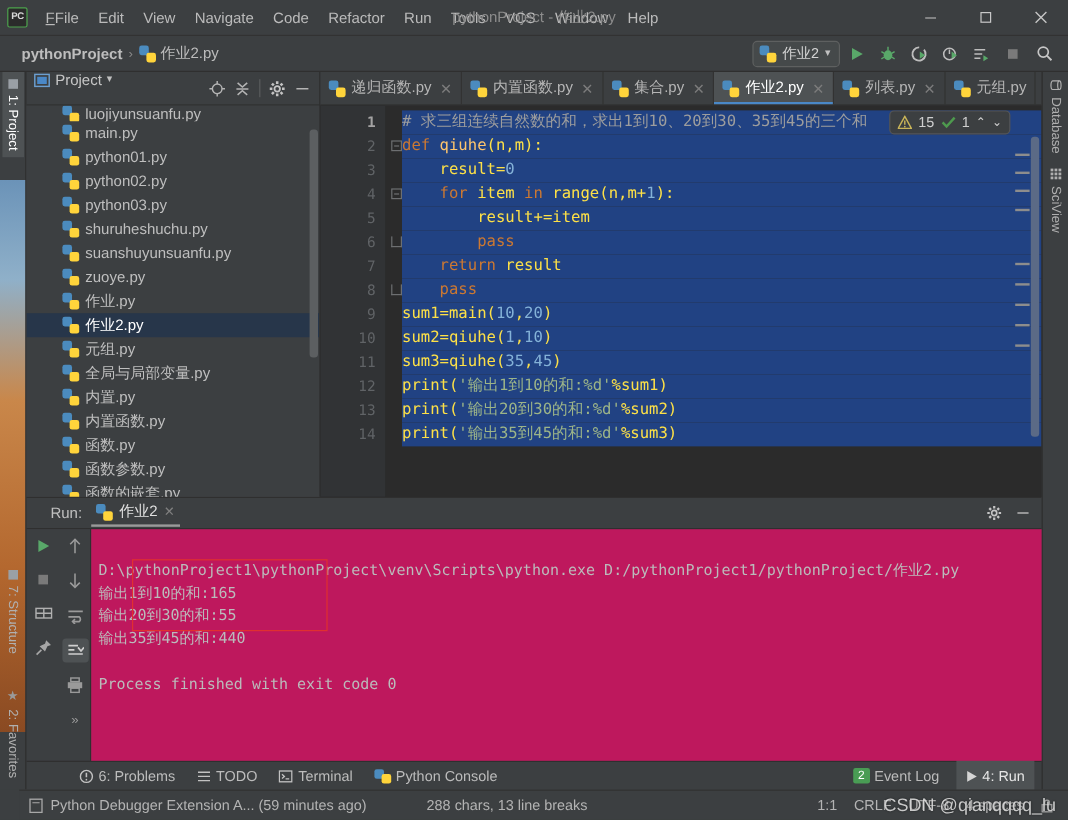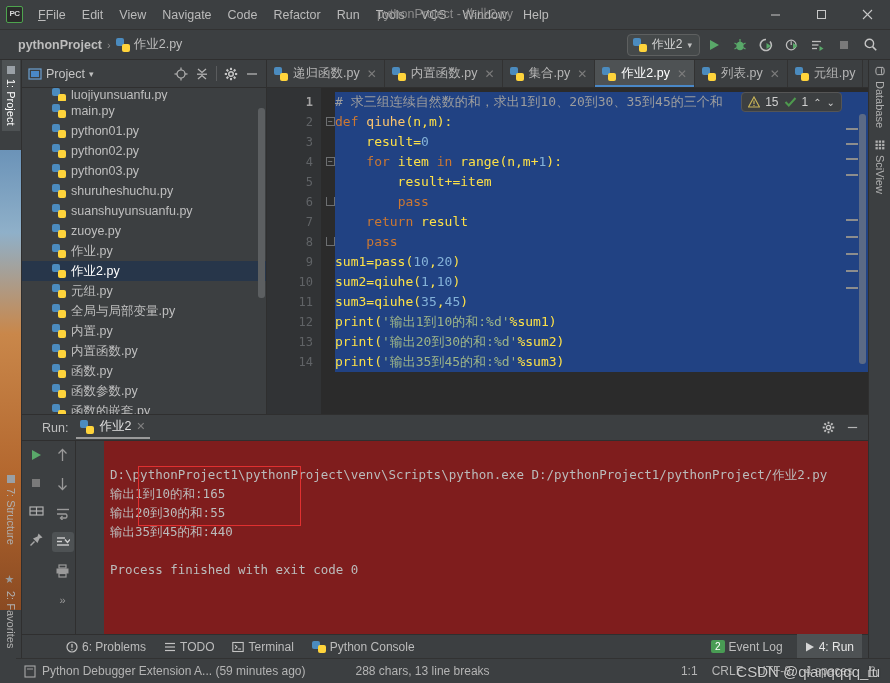--- a/index.html
+++ b/index.html
@@ -83,21 +83,21 @@
   .workarea { flex: 1; display: flex; flex-direction: column; min-width: 0; }
 
   .top-split { flex: 1 1 auto; display: flex; min-height: 0; }
 
   
   .project-panel {
     width: 245px; background: #3c3f41; display: flex; flex-direction: column;
     border-right: 1px solid #2f2f2f; flex: 0 0 245px; min-height: 0;
   }
   .pp-header {
-    height: 28px; display: flex; align-items: center; padding: 0 4px 0 6px; gap: 4px;
+    height: 28px; display: flex; padding: 0 4px 0 6px; gap: 4px;
     border-bottom: 1px solid #2f2f2f; flex: 0 0 28px;
   }
   .pp-title { font-size: 12.5px; color: #c6c6c6; }
   .pp-icons { margin-left: auto; display: flex; align-items: center; gap: 1px; }
   .pp-ic { width: 20px; height: 20px; display:flex; align-items:center; justify-content:center; border-radius:3px; }
   .pp-div { width:1px; height:15px; background:#5a5c5e; margin:0 3px; }
 
   .tree {
     flex: 1; overflow: hidden; background: #3c3f41; position: relative; padding-top: 0;
   }
@@ -200,23 +200,23 @@
     width: 28px; flex: 0 0 28px; display: flex; flex-direction: column; align-items: center;
     padding-top: 4px; gap: 8px; background: #3c3f41;
   }
   .run-side2 {
     width: 26px; flex: 0 0 26px; display: flex; flex-direction: column; align-items: center;
     padding-top: 4px; gap: 9px; background: #3c3f41; border-right: 1px solid #2f2f2f;
   }
   .rs-ic { width: 22px; height: 20px; display:flex; align-items:center; justify-content:center; border-radius:3px; }
   .rs-ic.sel { background:#4e5254; }
   .console {
-    flex: 1; background: #7f1d1d; font-family: "DejaVu Sans Mono", monospace;
+    flex: 1; background: #be185d; font-family: "DejaVu Sans Mono", monospace;
     font-size: 12.5px; color: #bbbbbb; padding: 5px 6px; position: relative; overflow: hidden;
-    white-space: pre; line-height: 19px; margin-left: 28px;
+    white-space: pre; line-height: 19px;
   }
   .console .cmd { color: #bbbbbb; }
   .redbox {
     position: absolute; left: 34px; top: 25px; width: 163px; height: 60px;
     border: 1.5px solid #e03030; pointer-events: none;
   }
 
   
   .toolwin-bar {
     height: 24px; flex: 0 0 24px; background: #3c3f41; display: flex; align-items: center;
@@ -551,21 +551,21 @@
 
             <div class="code">
               <div class="cline sel"><span class="c"># 求三组连续自然数的和，求出1到10、20到30、35到45的三个和</span></div>
               <div class="cline sel"><span class="k">def </span><span class="fn">qiuhe</span><span class="d">(n,m):</span></div>
               <div class="cline sel"><span class="d">    result=</span><span class="n">0</span></div>
               <div class="cline sel"><span class="d">    </span><span class="k">for </span><span class="d">item </span><span class="k">in </span><span class="d">range(n,m+</span><span class="n">1</span><span class="d">):</span></div>
               <div class="cline sel"><span class="d">        result+=item</span></div>
               <div class="cline sel"><span class="d">        </span><span class="k">pass</span></div>
               <div class="cline sel"><span class="d">    </span><span class="k">return </span><span class="d">result</span></div>
               <div class="cline sel"><span class="d">    </span><span class="k">pass</span></div>
-              <div class="cline sel"><span class="d">sum1=pass(</span><span class="n">10</span><span class="d">,</span><span class="n">20</span><span class="d">)</span></div>
+              <div class="cline sel"><span class="d">sum1=main(</span><span class="n">10</span><span class="d">,</span><span class="n">20</span><span class="d">)</span></div>
               <div class="cline sel"><span class="d">sum2=qiuhe(</span><span class="n">1</span><span class="d">,</span><span class="n">10</span><span class="d">)</span></div>
               <div class="cline sel"><span class="d">sum3=qiuhe(</span><span class="n">35</span><span class="d">,</span><span class="n">45</span><span class="d">)</span></div>
               <div class="cline sel"><span class="d">print(</span><span class="s">'输出1到10的和:%d'</span><span class="d">%sum1)</span></div>
               <div class="cline sel"><span class="d">print(</span><span class="s">'输出20到30的和:%d'</span><span class="d">%sum2)</span></div>
               <div class="cline sel"><span class="d">print(</span><span class="s">'输出35到45的和:%d'</span><span class="d">%sum3)</span></div>
             </div>
 
             <div class="inspect-widget">
               <svg width="12" height="12" viewBox="0 0 12 12">
                   <polygon points="6,1 11.5,11 0.5,11" fill="none" stroke="#c9b458" stroke-width="1.2"></polygon>

